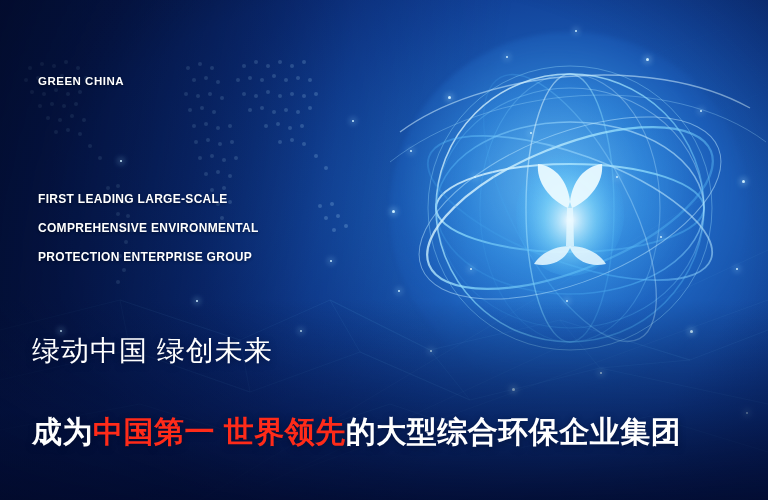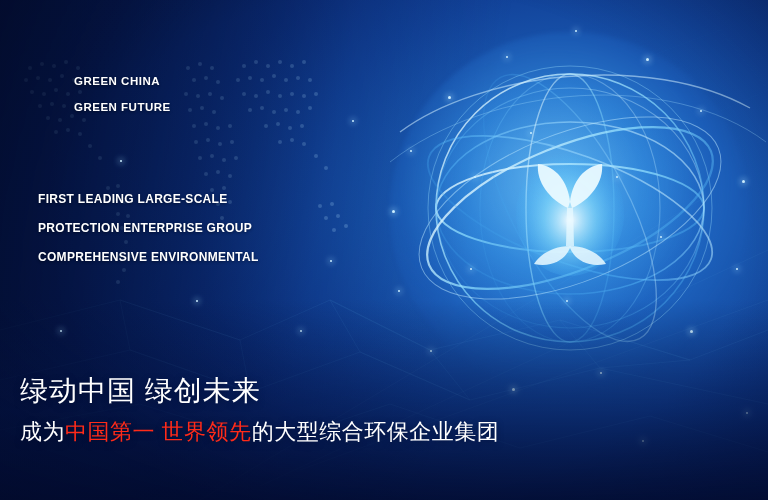--- a/index.html
+++ b/index.html
@@ -101,58 +101,58 @@
     left: 38px;
     top: 68px;
     letter-spacing: 0.5px;
   }
   .en-top .line {
     font-size: 11.5px;
     font-weight: bold;
     color: #ffffff;
     line-height: 26px;
     text-shadow: 0 1px 3px rgba(0,0,0,0.45);
-    margin-left: 36px;
   }
   .en-block {
     position: absolute;
     left: 38px;
     top: 185px;
   }
   .en-block .line {
     font-size: 12px;
     font-weight: bold;
     color: #ffffff;
     line-height: 29px;
     letter-spacing: 0.3px;
     text-shadow: 0 1px 3px rgba(0,0,0,0.45);
   }
 
   .cn-block {
     position: absolute;
-    left: 20px;
+    left: 32px;
     bottom: 46px;
     width: 720px;
   }
   .cn-line1 {
     font-size: 28px;
     color: #ffffff;
     letter-spacing: 1px;
     line-height: 38px;
     text-shadow: 0 2px 6px rgba(0,10,40,0.6);
     white-space: nowrap;
   }
   .cn-line2 {
-    font-size: 22px;
+    font-size: 30px;
     color: #ffffff;
-    font-weight: normal;
+    font-weight: bold;
     letter-spacing: 0.5px;
     line-height: 44px;
     text-shadow: 0 2px 6px rgba(0,10,40,0.6);
     white-space: nowrap;
+    margin-top: 40px;
   }
   .cn-red { color: #ff2b19; }
 </style>
 </head>
 <body>
 
 <div id="stage">
 
   <div class="bg-base"></div>
 
@@ -407,27 +407,26 @@
     <div class="p" style="left:60px;top:330px;width:2px;height:2px;"></div>
     <div class="p" style="left:746px;top:412px;width:2px;height:2px;"></div>
     <div class="p" style="left:642px;top:440px;width:2px;height:2px;"></div>
   </div>
 
   <div class="bg-vignette"></div>
   <div class="bg-bottom"></div>
 
   <div class="en-top">
     <div class="line">GREEN CHINA</div>
-    <div class="line">GREEN FUTURE</div>
   </div>
 
   <div class="en-block">
     <div class="line">FIRST LEADING LARGE-SCALE</div>
+    <div class="line">COMPREHENSIVE ENVIRONMENTAL</div>
     <div class="line">PROTECTION ENTERPRISE GROUP</div>
-    <div class="line">COMPREHENSIVE ENVIRONMENTAL</div>
   </div>
 
   <div class="cn-block">
     <div class="cn-line1">绿动中国 绿创未来</div>
     <div class="cn-line2">
       <span>成为</span><span class="cn-red">中国第一 世界领先</span><span>的大型综合环保企业集团</span>
     </div>
   </div>
 
 </div>

